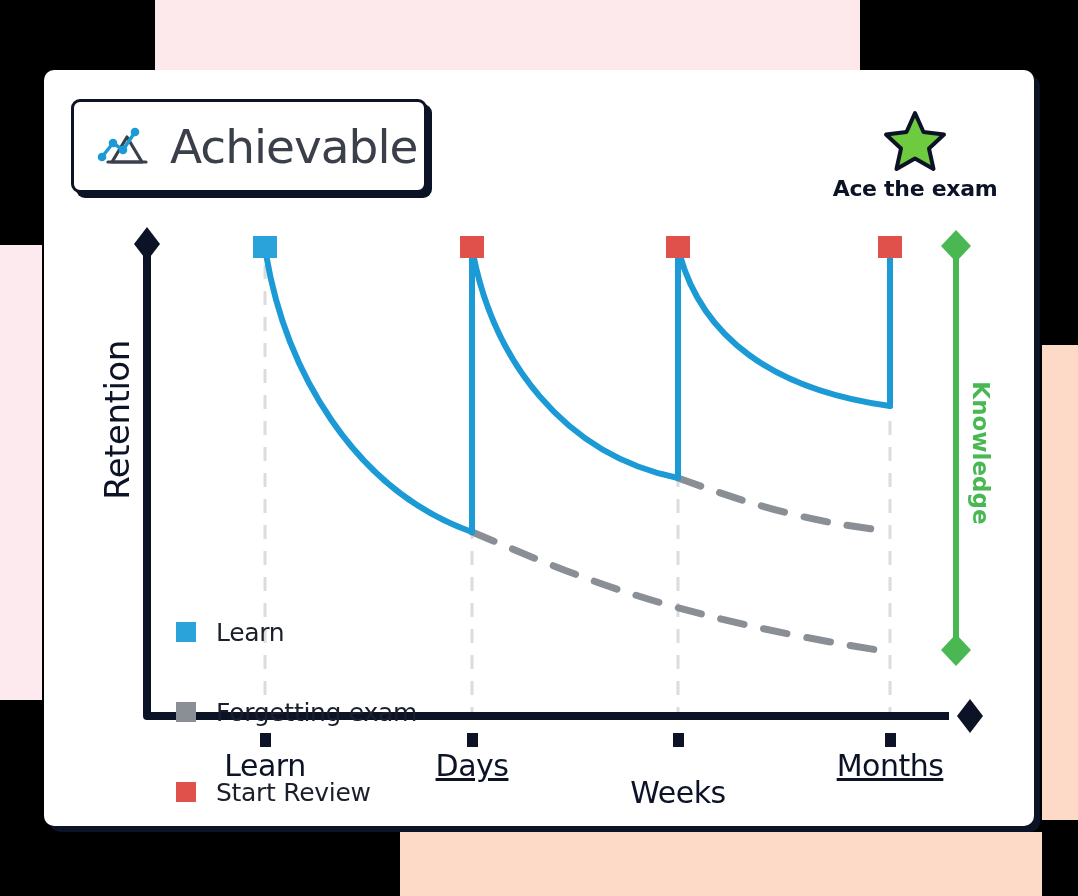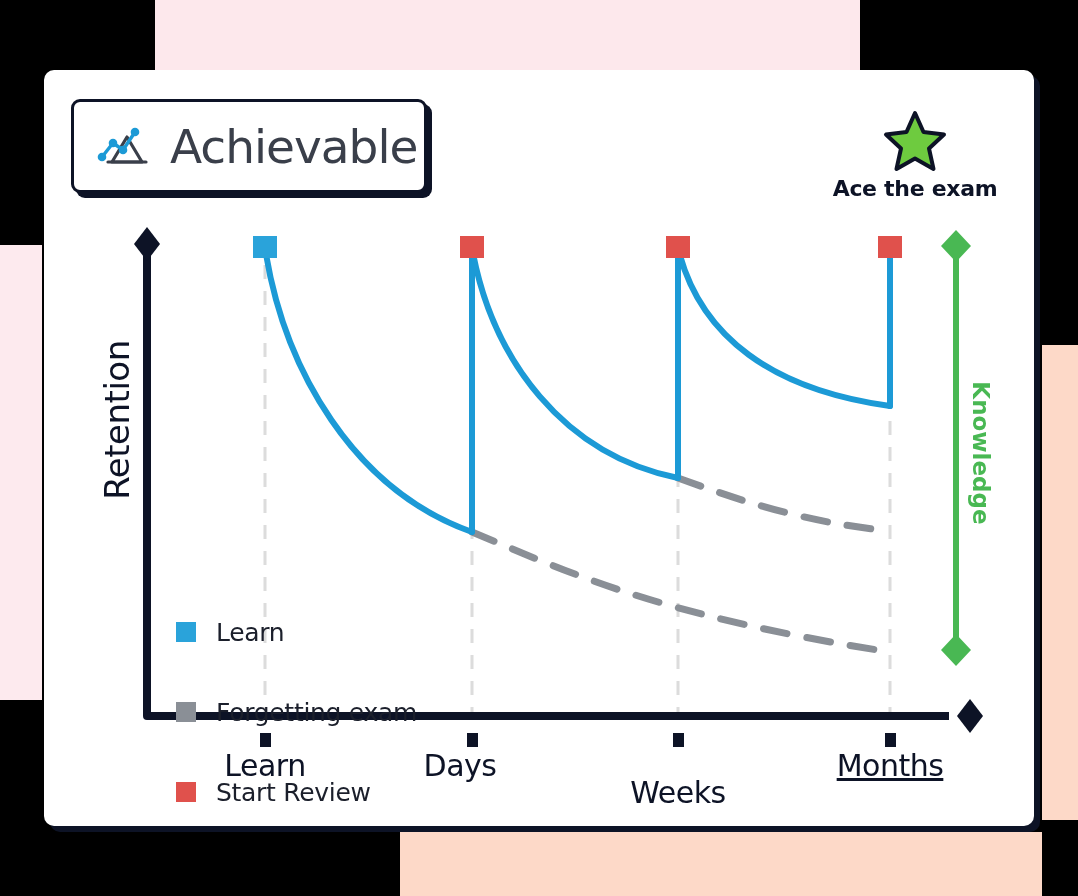--- a/index.html
+++ b/index.html
@@ -277,21 +277,21 @@
         <line x1="912" y1="176" x2="912" y2="580" stroke="#49b853" stroke-width="6"></line>
         <polygon points="912,160 927,176 912,192 897,176" fill="#49b853"></polygon>
         <polygon points="912,564 927,580 912,596 897,580" fill="#49b853"></polygon>
       </g>
     </svg>
 
     <div class="y-title">Retention</div>
     <div class="k-title">Knowledge</div>
 
     <div class="x-label" style="left:131px;">Learn</div>
-    <div class="x-label" style="left:326px;">Days</div>
+    <div class="x-label" style="left:338px;text-decoration:underline;">Days</div>
     <div class="x-label" style="left:544px;margin-top:27px;">Weeks</div>
     <div class="x-label" style="left:756px;text-decoration:underline;">Months</div>
   </div>
 
   <div class="legend">
     <div class="legend-row">
       <span class="legend-swatch" style="background:#2aa3da;"></span>
       <span class="legend-text">Learn</span>
     </div>
     <div class="legend-row">

